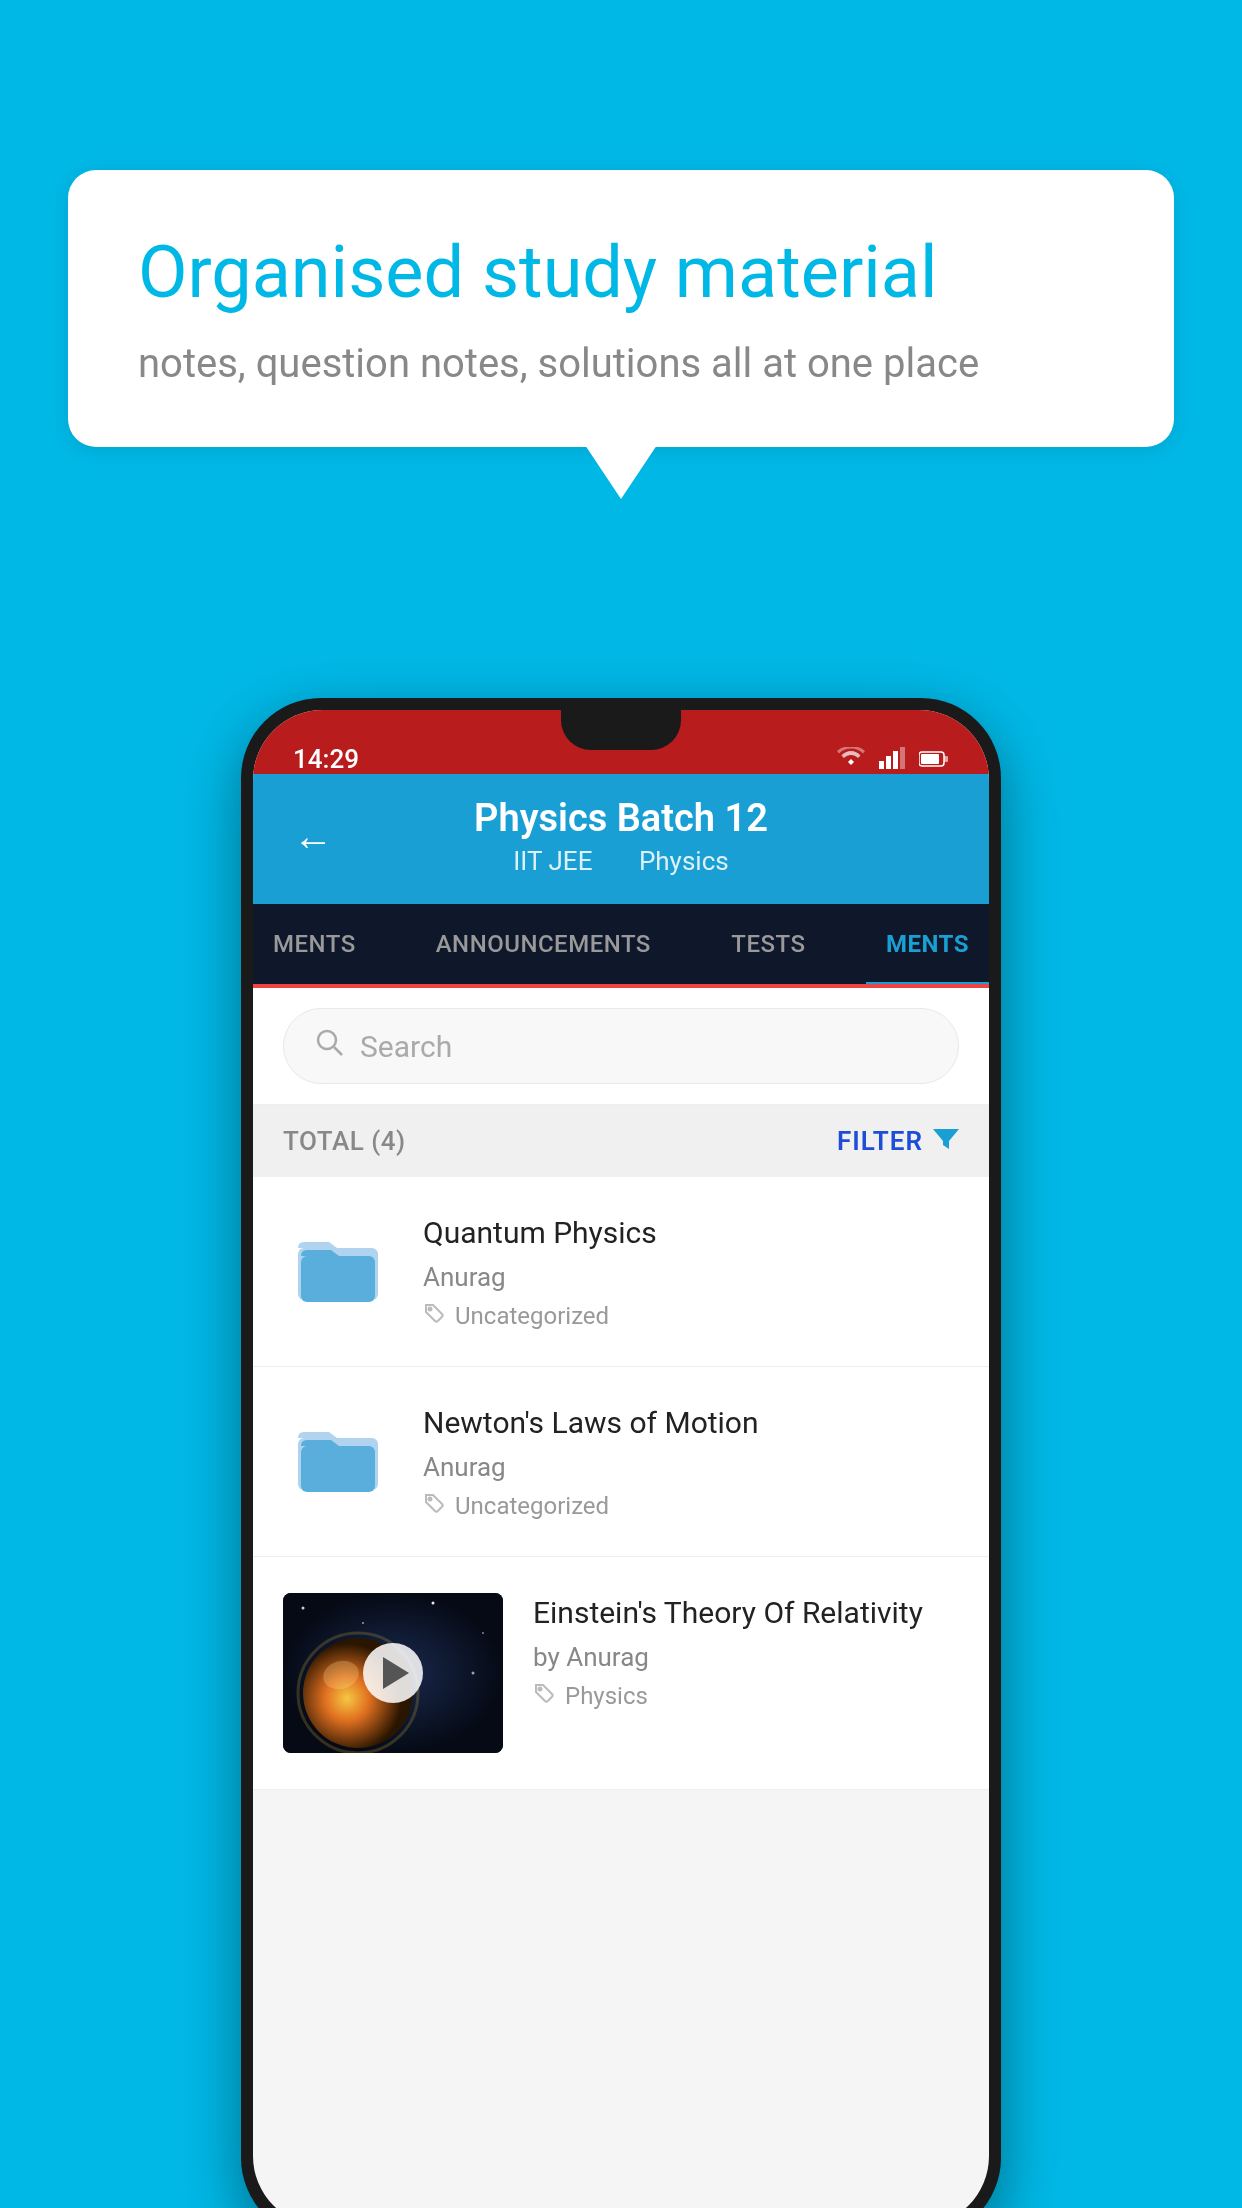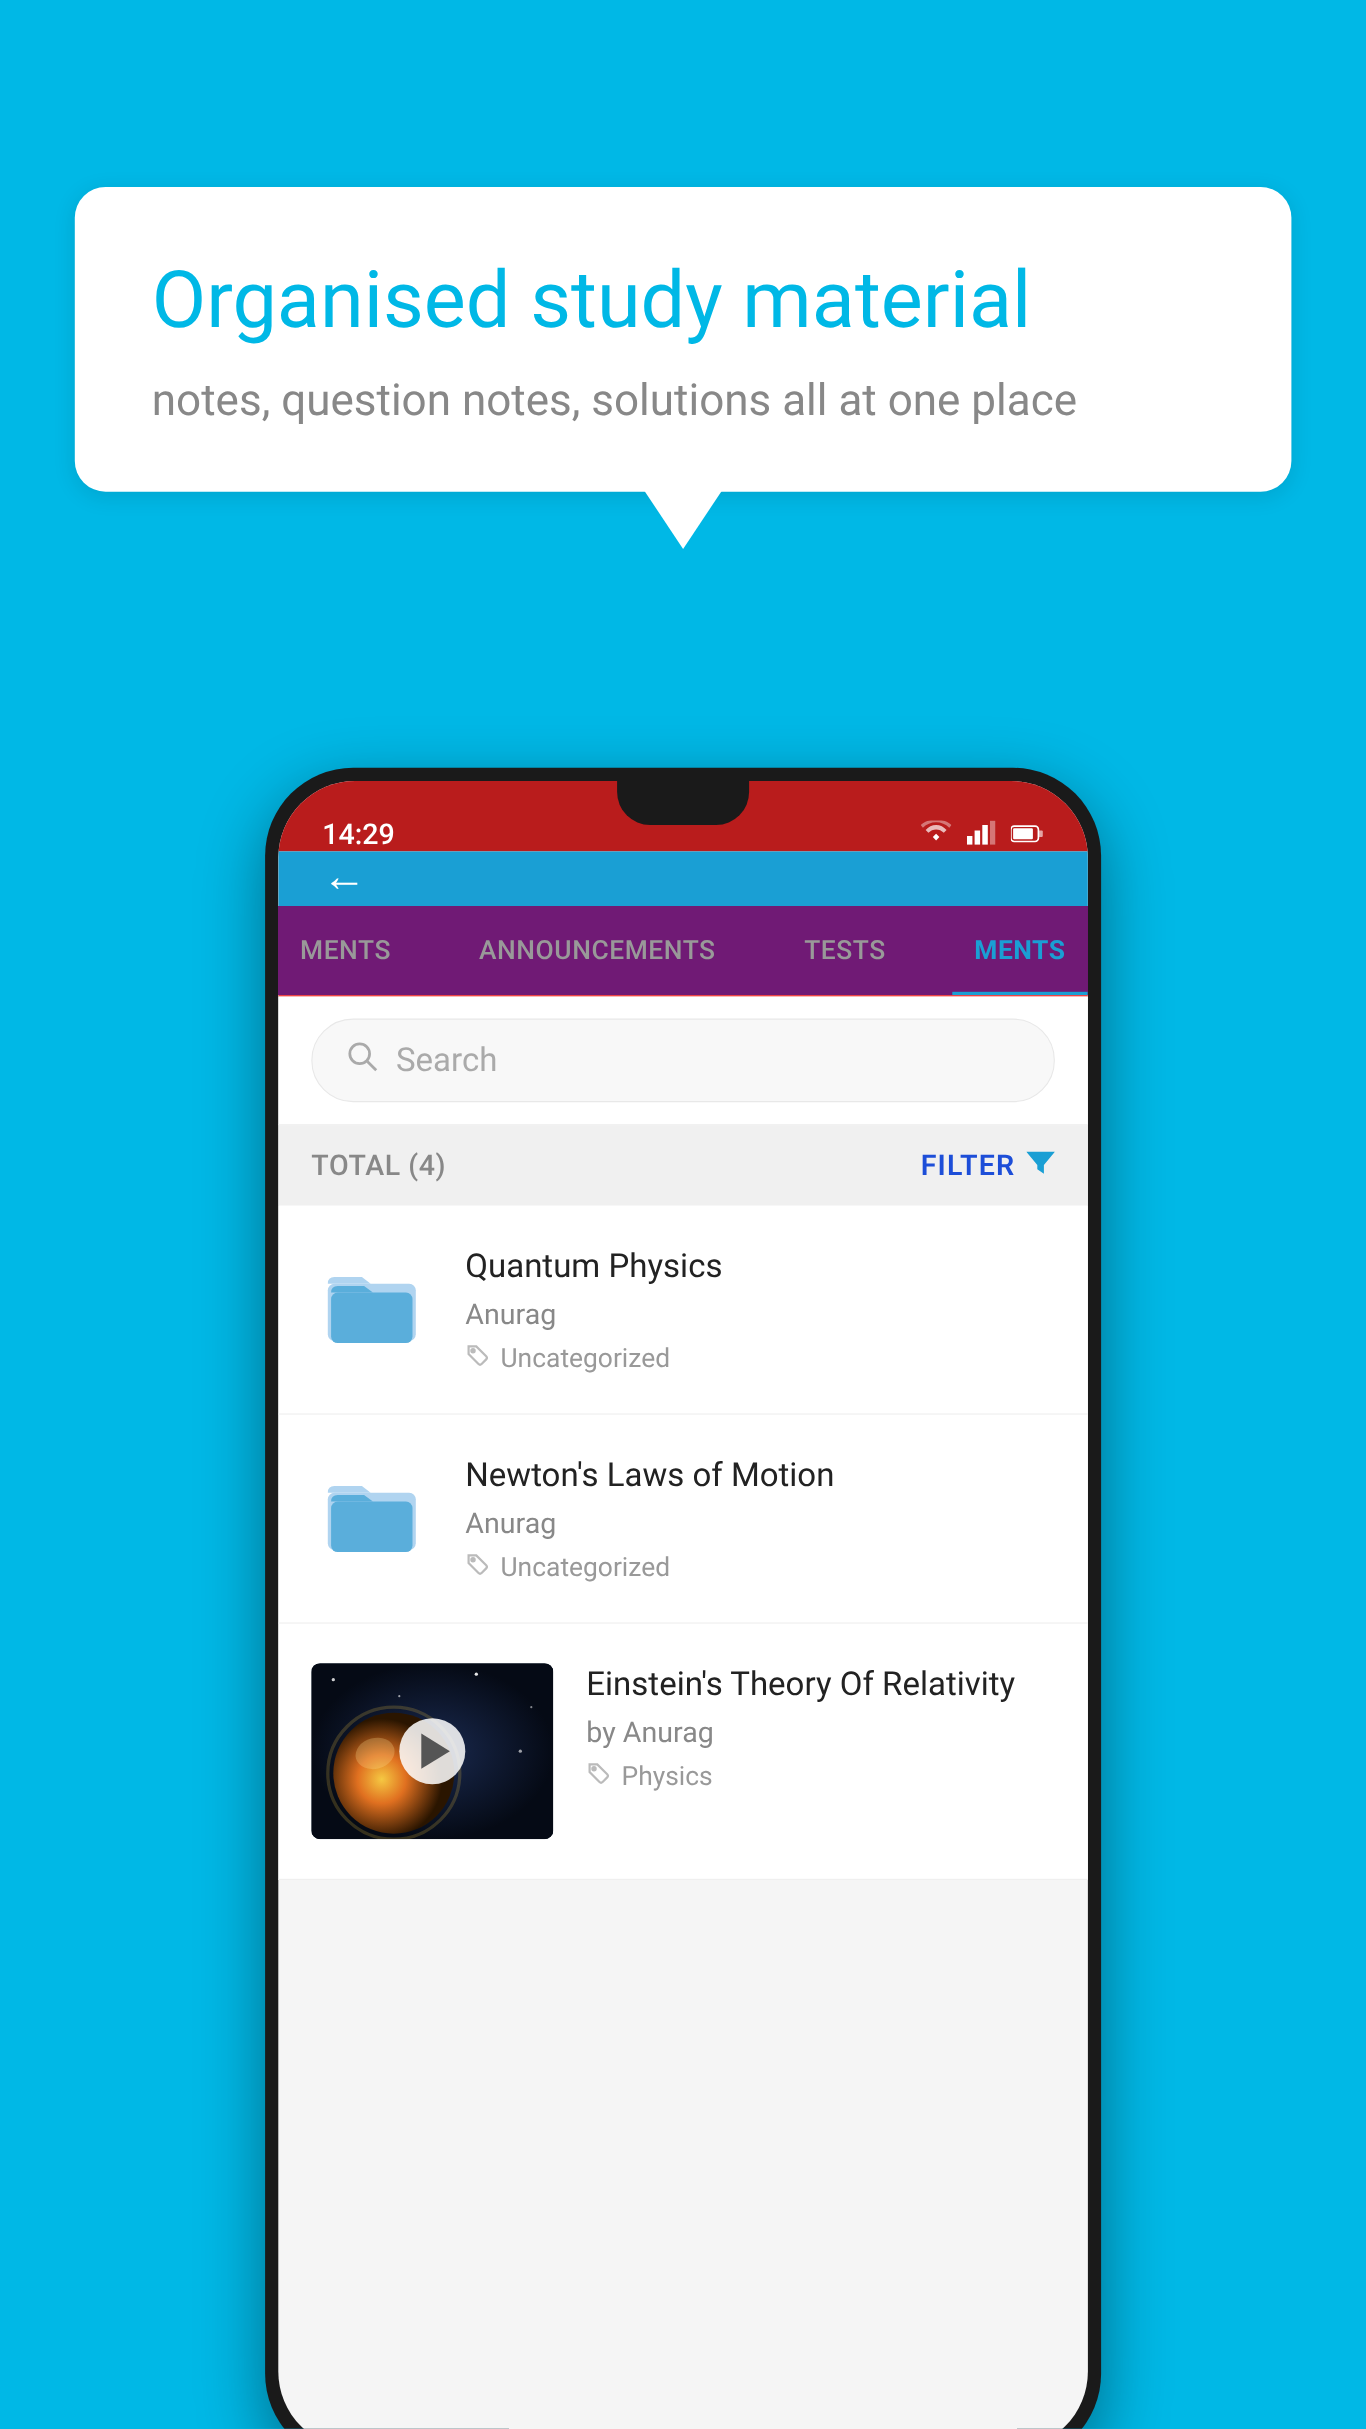--- a/index.html
+++ b/index.html
@@ -152,23 +152,23 @@
       font-size: 26px;
       margin-top: 6px;
     }
 
     .header-subtitle span {
       margin: 0 10px;
     }
 
     
     .tabs-bar {
-      background: #701a75;
-      display: flex;
-      border-bottom: 2px solid #ef4444;
+      background: #0f172a;
+      display: flex;
+      border-bottom: 4px solid #ef4444;
       overflow-x: hidden;
       gap: 40px;
     }
 
     .tab-item {
       padding: 26px 20px;
       font-size: 24px;
       font-weight: 500;
       color: #999;
       letter-spacing: 0.5px;
@@ -386,20 +386,28 @@
             <rect x="0" y="2" width="25" height="14" rx="3" stroke="white" stroke-width="1.5" fill="none"></rect>
             <rect x="25" y="6" width="4" height="6" rx="1" fill="white" opacity="0.6"></rect>
             <rect x="2" y="4" width="18" height="10" rx="1" fill="white"></rect>
           </svg>
         </span>
       </div>
     </div>
 
     <div class="app-header">
       <span class="back-arrow">←</span>
+      <div class="header-title-block">
+        <div class="header-title">Physics Batch 12</div>
+        <div class="header-subtitle">
+          <span>IIT JEE</span>
+          <span>  </span>
+          <span>Physics</span>
+        </div>
+      </div>
     </div>
 
     <div class="tabs-bar">
       <div class="tab-item">
         <span>MENTS</span>
       </div>
       <div class="tab-item">
         <span>ANNOUNCEMENTS</span>
       </div>
       <div class="tab-item">

